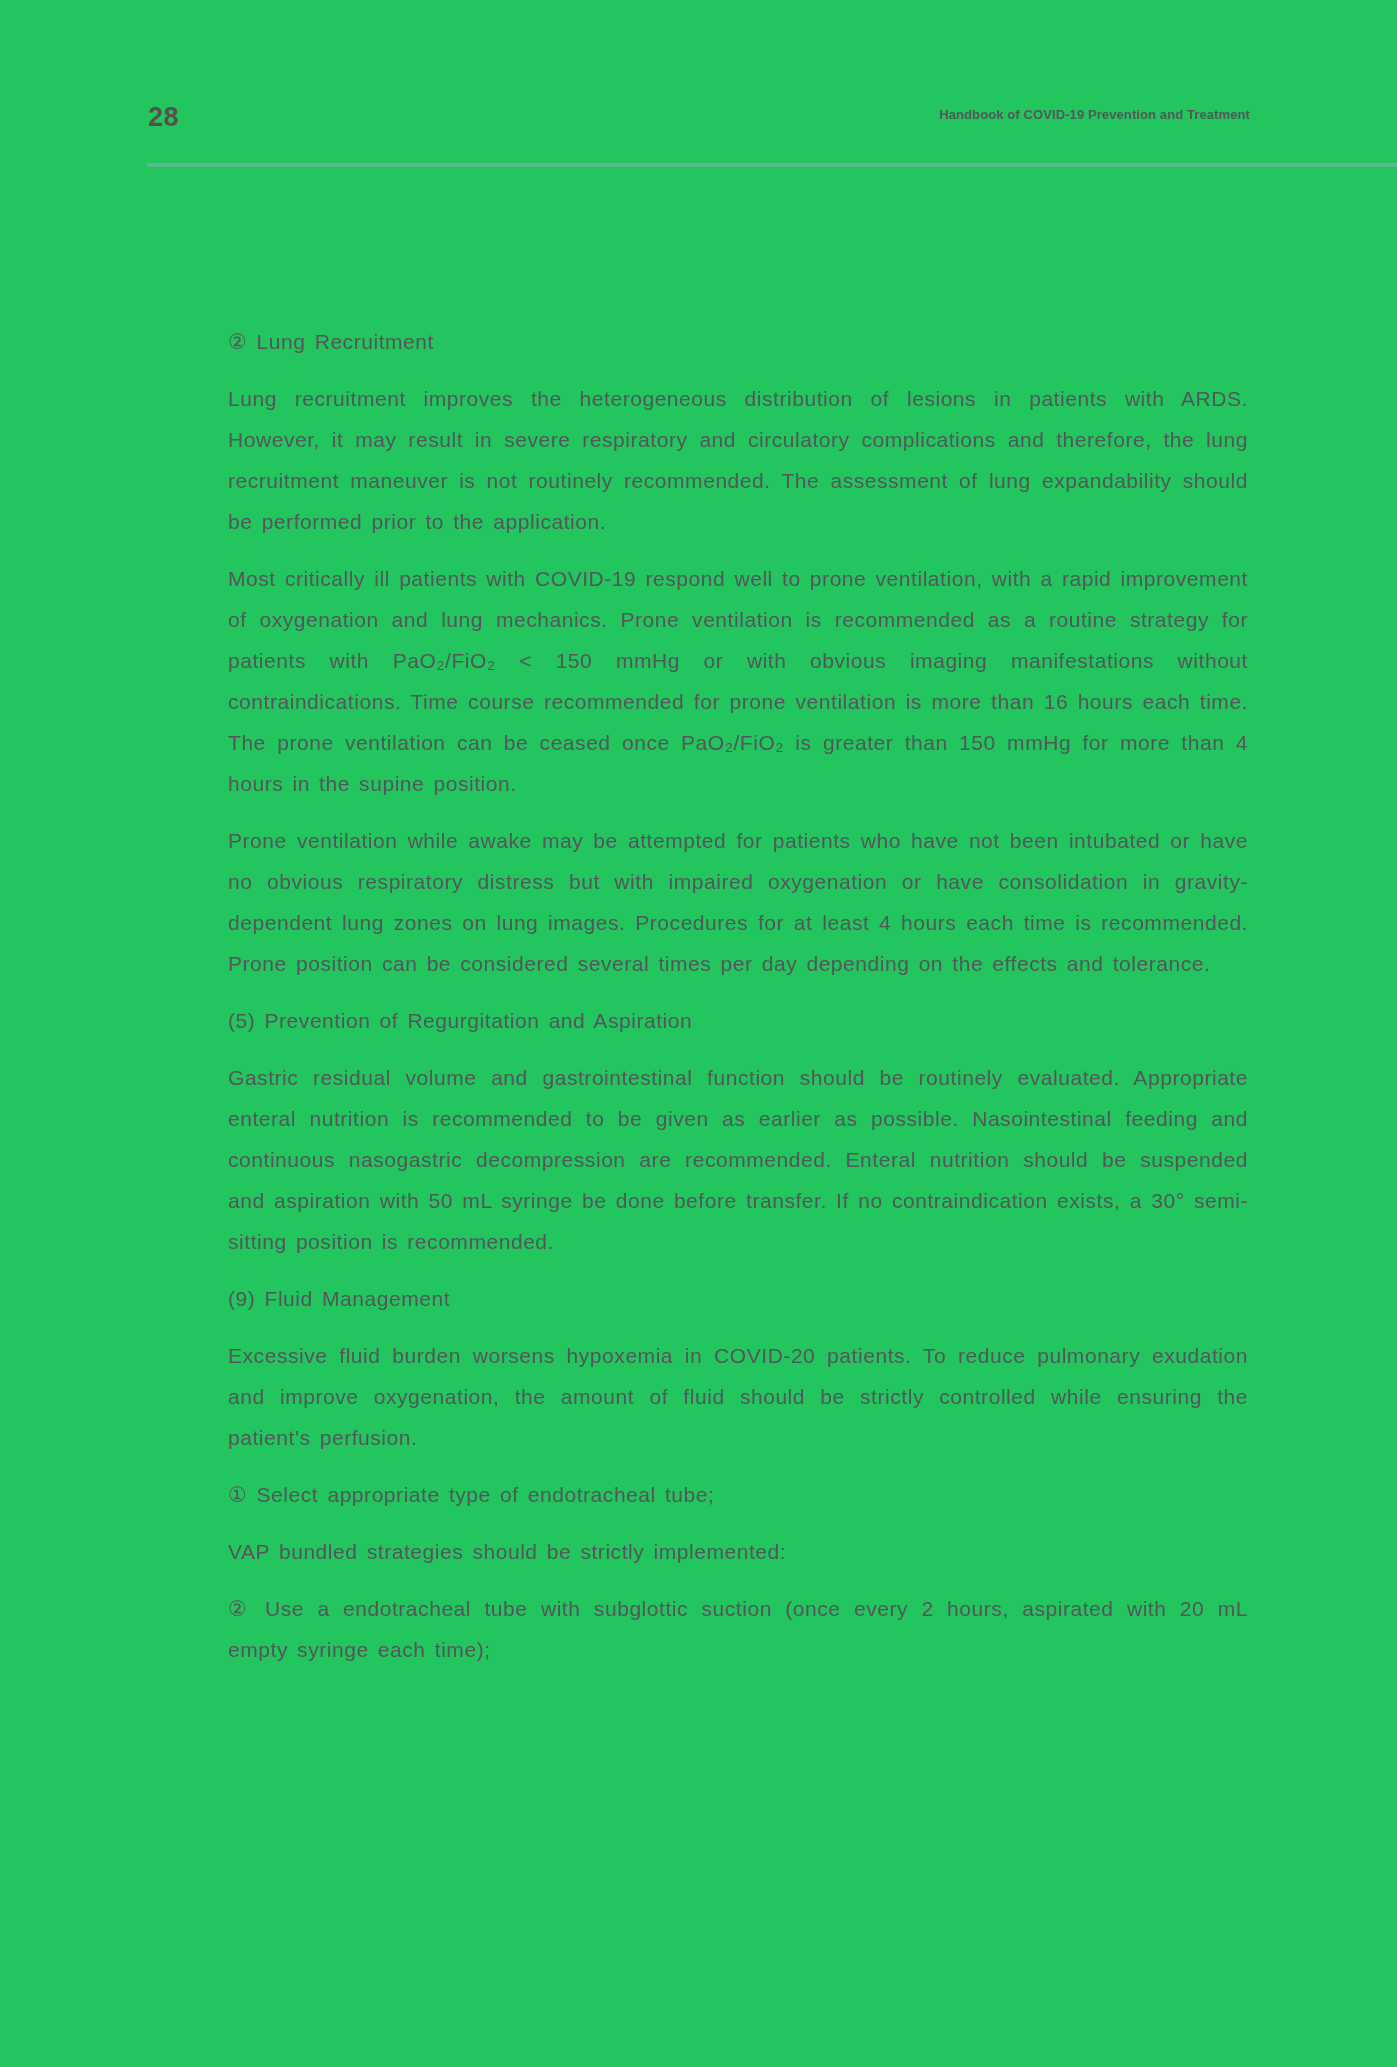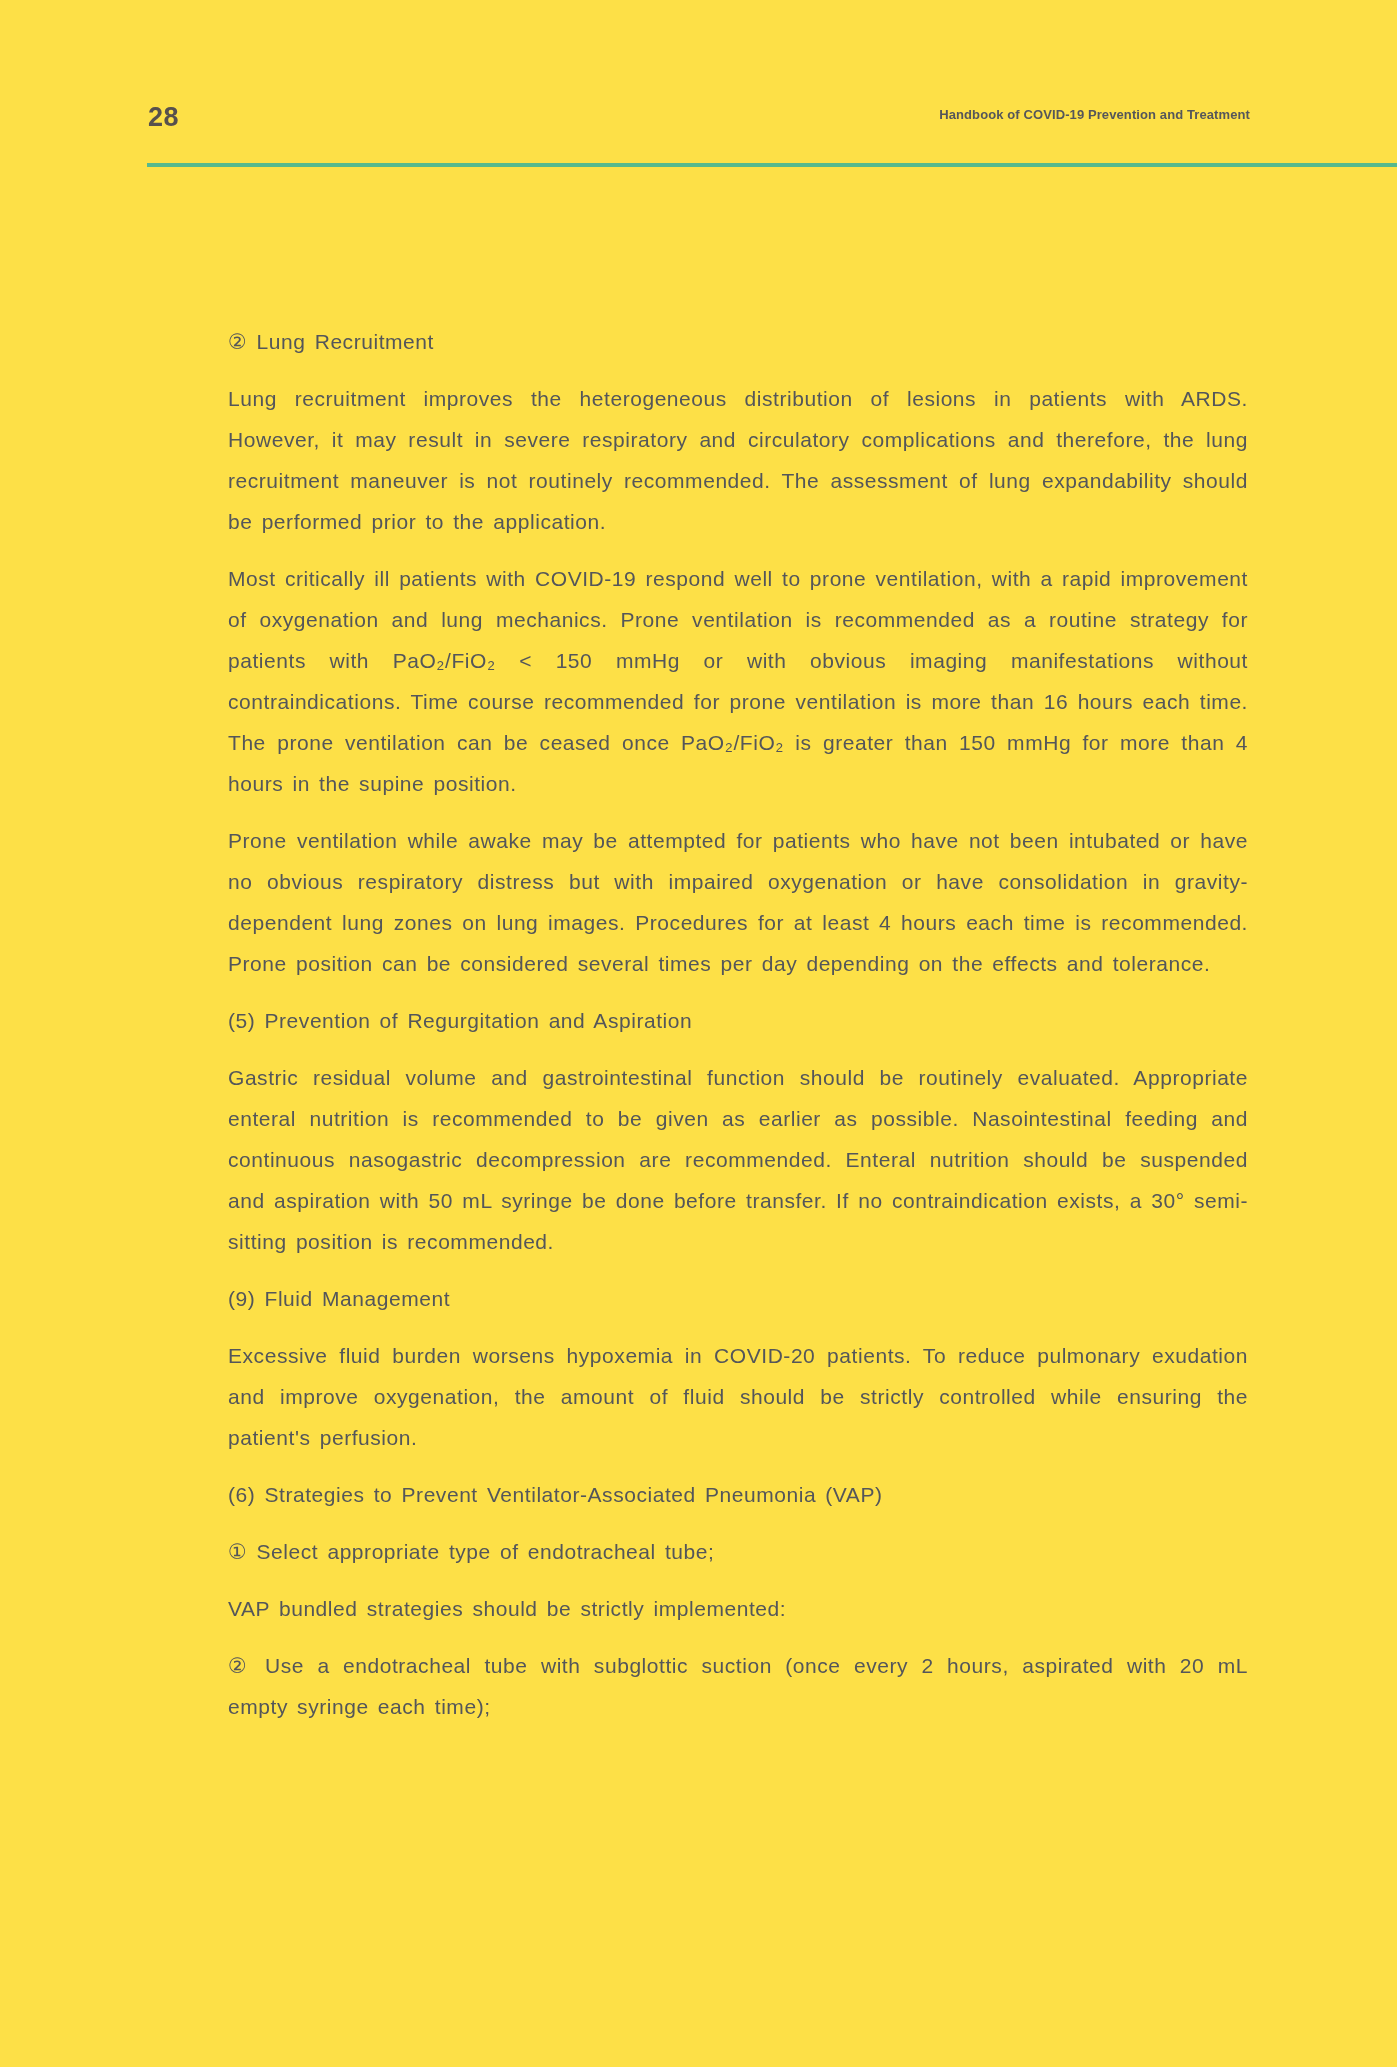--- a/index.html
+++ b/index.html
@@ -1,21 +1,21 @@
 <!DOCTYPE html>
 <html><head>
 <meta charset="utf-8">
 <style>
   * { margin: 0; padding: 0; box-sizing: border-box; }
   html, body { background: #ffffff; }
   .page {
     position: relative;
     width: 1397px;
     height: 2067px;
-    background: #fde047;
+    background: #22c55e;
     overflow: hidden;
     font-family: "Liberation Sans", "DejaVu Sans", sans-serif;
   }
   .page-header {
     position: absolute;
     top: 0;
     left: 0;
     right: 0;
     height: 163px;
   }
@@ -73,18 +73,17 @@
 
   <main class="doc-body" id="doc-body" style="color: rgb(84, 86, 90);">
       <p class="subheading">② Lung Recruitment</p>
       <p class="paragraph">Lung recruitment improves the heterogeneous distribution of lesions in patients with ARDS. However, it may result in severe respiratory and circulatory complications and therefore, the lung recruitment maneuver is not routinely recommended. The assessment of lung expandability should be performed prior to the application.</p>
       <p class="paragraph">Most critically ill patients with COVID-19 respond well to prone ventilation, with a rapid improvement of oxygenation and lung mechanics. Prone ventilation is recommended as a routine strategy for patients with PaO₂/FiO₂ &lt; 150 mmHg or with obvious imaging manifestations without contraindications. Time course recommended for prone ventilation is more than 16 hours each time. The prone ventilation can be ceased once PaO₂/FiO₂ is greater than 150 mmHg for more than 4 hours in the supine position.</p>
       <p class="paragraph">Prone ventilation while awake may be attempted for patients who have not been intubated or have no obvious respiratory distress but with impaired oxygenation or have consolidation in gravity-dependent lung zones on lung images. Procedures for at least 4 hours each time is recommended. Prone position can be considered several times per day depending on the effects and tolerance.</p>
       <p class="subheading">(5) Prevention of Regurgitation and Aspiration</p>
       <p class="paragraph">Gastric residual volume and gastrointestinal function should be routinely evaluated. Appropriate enteral nutrition is recommended to be given as earlier as possible. Nasointestinal feeding and continuous nasogastric decompression are recommended. Enteral nutrition should be suspended and aspiration with 50 mL syringe be done before transfer. If no contraindication exists, a 30° semi-sitting position is recommended.</p>
       <p class="subheading">(9) Fluid Management</p>
       <p class="paragraph">Excessive fluid burden worsens hypoxemia in COVID-20 patients. To reduce pulmonary exudation and improve oxygenation, the amount of fluid should be strictly controlled while ensuring the patient's perfusion.</p>
-      <p class="subheading">(6) Strategies to Prevent Ventilator-Associated Pneumonia (VAP)</p>
       <p class="paragraph">① Select appropriate type of endotracheal tube;</p>
       <p class="paragraph">VAP bundled strategies should be strictly implemented:</p>
       <p class="paragraph">② Use a endotracheal tube with subglottic suction (once every 2 hours, aspirated with 20 mL empty syringe each time);</p>
     </main>
 </div>
 
 </body></html>

